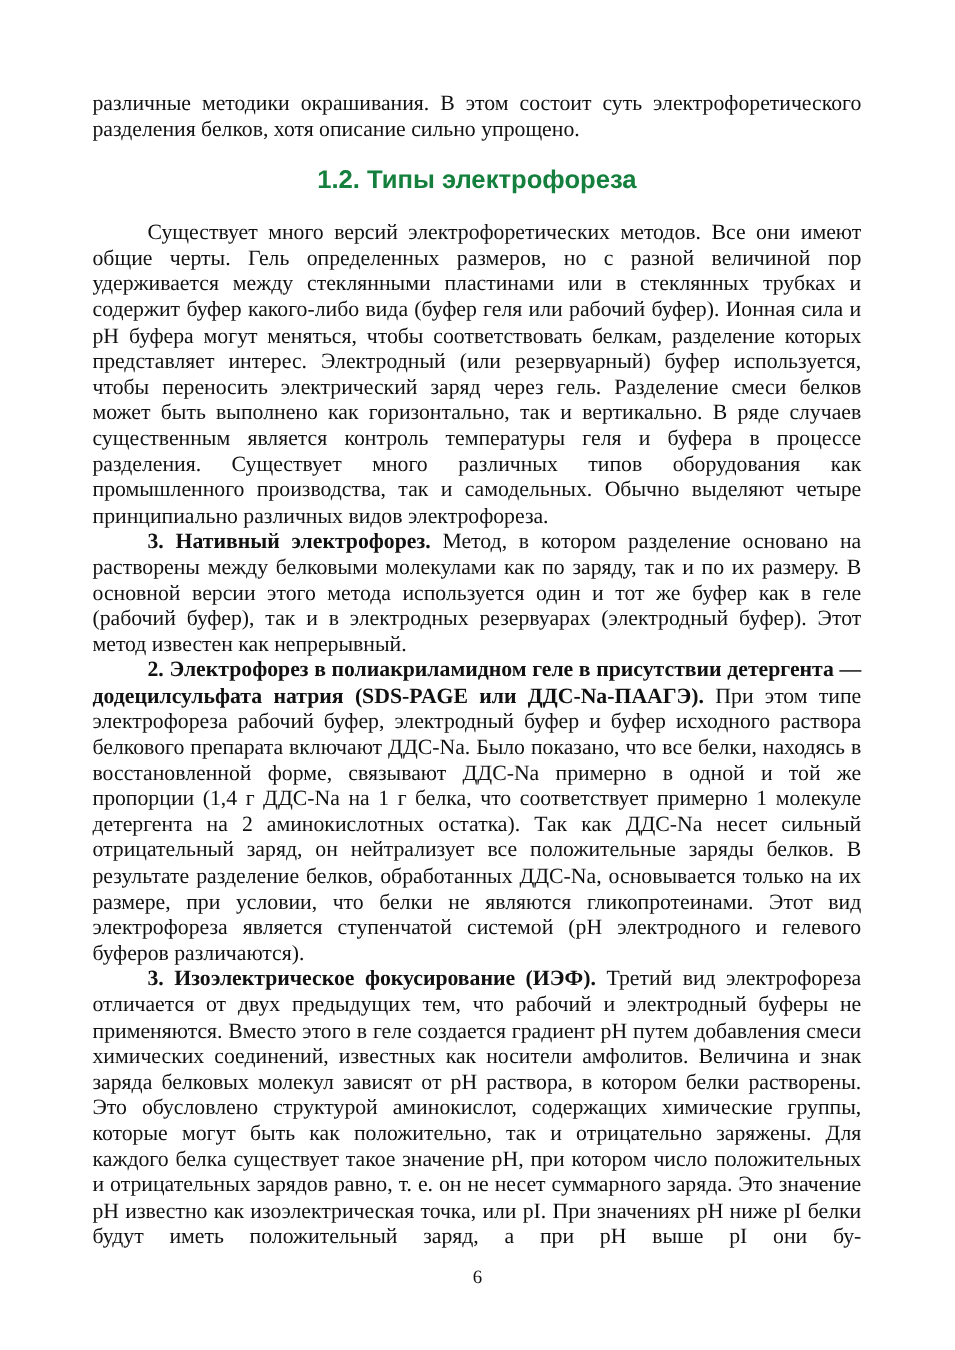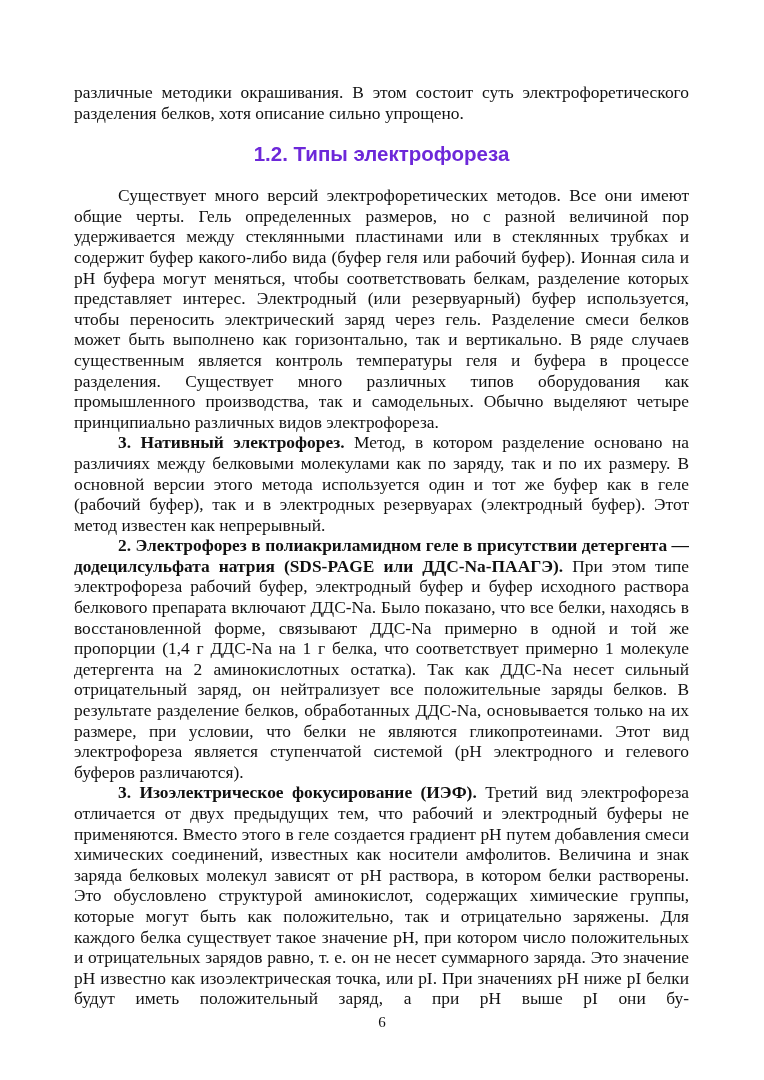--- a/index.html
+++ b/index.html
@@ -1,48 +1,48 @@
 <!DOCTYPE html>
 <html><head>
 <meta charset="utf-8">
 <style>
   html, body { margin: 0; padding: 0; background: #ffffff; }
   body { width: 764px; height: 1080px; position: relative; overflow: hidden; }
   .page {
-    position: absolute; left: 74px; top: 82px; width: 615px;
+    position: absolute; left: 74px; top: 72px; width: 615px;
     font-family: "Liberation Serif", "DejaVu Serif", serif;
     font-size: 17.4px; line-height: 20.6px; color: #111;
     text-align: justify;
   }
   .page p { margin: 0; }
   .page p.indent { text-indent: 44px; }
   .page h2 {
     font-family: "Liberation Sans", "DejaVu Sans", sans-serif;
     font-weight: bold; font-size: 20.5px; line-height: 24px;
-    text-align: center; margin: 19px 0 19px 0; color: #6d28d9;
+    text-align: center; margin: 19px 0 19px 0; color: #15803d;
   }
   .page b { font-weight: bold; }
   .last-line { text-align-last: justify; }
   .page-number {
     position: absolute; left: 0; width: 764px; top: 1014px;
     text-align: center;
     font-family: "Liberation Serif", "DejaVu Serif", serif;
     font-size: 15px; color: #111;
   }
 </style>
 </head>
 <body>
 
 <div class="page">
   <p>различные методики окрашивания. В этом состоит суть электрофоретического разделения белков, хотя описание сильно упрощено.</p>
 
   <h2>1.2. Типы электрофореза</h2>
 
   <p class="indent"><span>Существует много версий электрофоретических методов. Все они имеют общие черты. Гель определенных размеров, но с разной величиной пор удерживается между стеклянными пластинами или в стеклянных трубках и содержит буфер какого-либо вида (буфер геля или рабочий буфер). Ионная сила и pH буфера могут меняться, чтобы соответствовать белкам, разделение которых представляет интерес. Электродный (или резервуарный) буфер используется, чтобы переносить электрический заряд через гель. Разделение смеси белков может быть выполнено как горизонтально, так и вертикально. В ряде случаев существенным является контроль температуры геля и буфера в процессе разделения. Существует много различных типов оборудования как промышленного производства, так и самодельных. Обычно выделяют четыре принципиально различных видов электрофореза.</span></p>
 
-  <p class="indent"><b>3. Нативный электрофорез.</b><span> Метод, в котором разделение основано на различиях между белковыми молекулами как по заряду, так и по их размеру. В основной версии этого метода используется один и тот же буфер как в геле (рабочий буфер), так и в электродных резервуарах (электродный буфер). Этот метод известен как непрерывный.</span></p>
+  <p class="indent"><b>3. Нативный электрофорез.</b><span> Метод, в котором разделение основано на растворены между белковыми молекулами как по заряду, так и по их размеру. В основной версии этого метода используется один и тот же буфер как в геле (рабочий буфер), так и в электродных резервуарах (электродный буфер). Этот метод известен как непрерывный.</span></p>
 
   <p class="indent"><b>2. Электрофорез в полиакриламидном геле в присутствии детергента — додецилсульфата натрия (SDS-PAGE или ДДС-Na-ПААГЭ).</b><span> При этом типе электрофореза рабочий буфер, электродный буфер и буфер исходного раствора белкового препарата включают ДДС-Na. Было показано, что все белки, находясь в восстановленной форме, связывают ДДС-Na примерно в одной и той же пропорции (1,4 г ДДС-Na на 1 г белка, что соответствует примерно 1 молекуле детергента на 2 аминокислотных остатка). Так как ДДС-Na несет сильный отрицательный заряд, он нейтрализует все положительные заряды белков. В результате разделение белков, обработанных ДДС-Na, основывается только на их размере, при условии, что белки не являются гликопротеинами. Этот вид электрофореза является ступенчатой системой (pH электродного и гелевого буферов различаются).</span></p>
 
   <p class="indent last-line"><b>3. Изоэлектрическое фокусирование (ИЭФ).</b><span> Третий вид электрофореза отличается от двух предыдущих тем, что рабочий и электродный буферы не применяются. Вместо этого в геле создается градиент pH путем добавления смеси химических соединений, известных как носители амфолитов. Величина и знак заряда белковых молекул зависят от pH раствора, в котором белки растворены. Это обусловлено структурой аминокислот, содержащих химические группы, которые могут быть как положительно, так и отрицательно заряжены. Для каждого белка существует такое значение pH, при котором число положительных и отрицательных зарядов равно, т. е. он не несет суммарного заряда. Это значение pH известно как изоэлектрическая точка, или pI. При значениях pH ниже pI белки будут иметь положительный заряд, а при pH выше pI они бу-</span></p>
 </div>
 
 <div class="page-number">6</div>
 
 </body></html>

